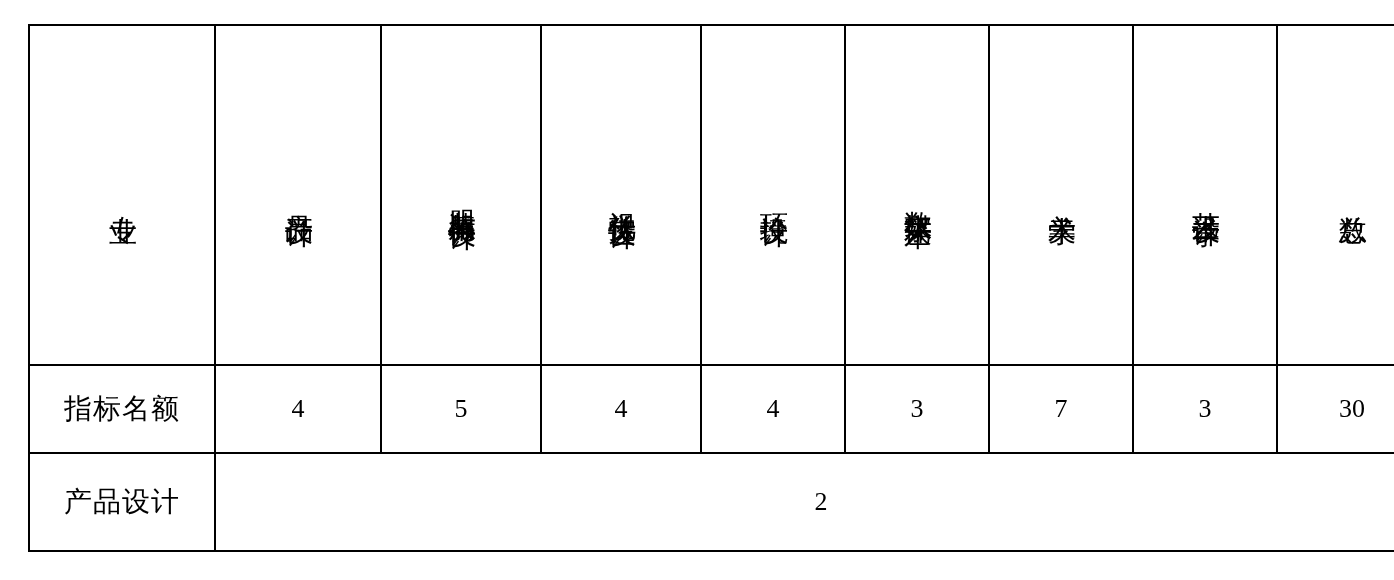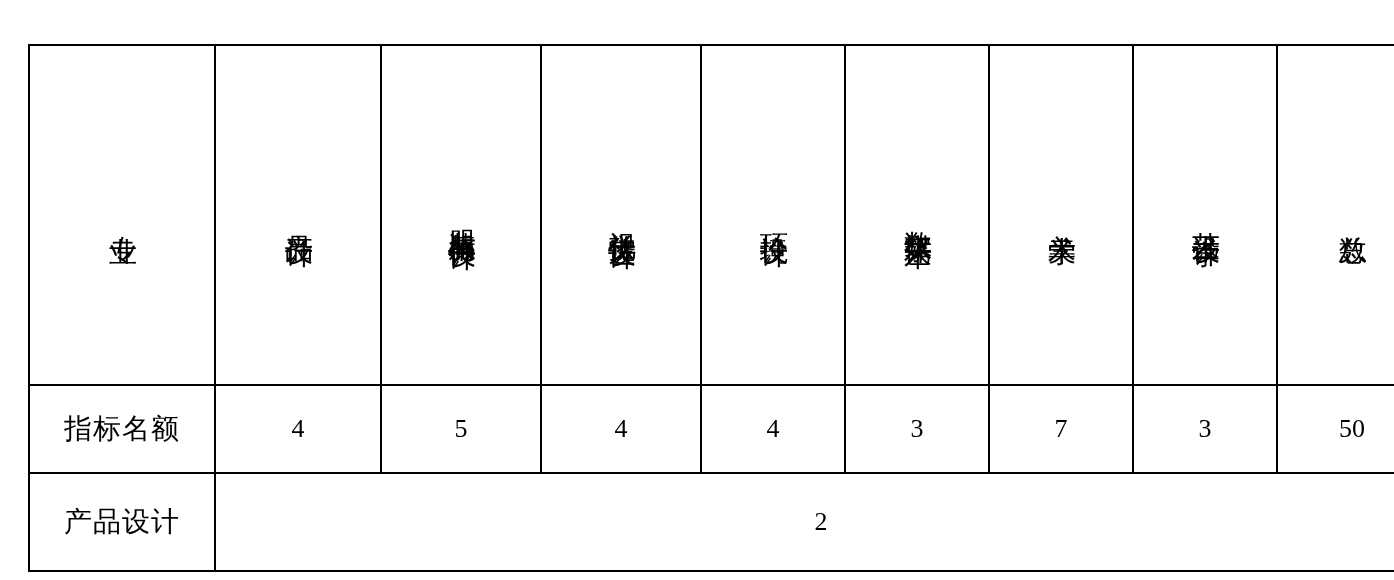--- a/index.html
+++ b/index.html
@@ -11,21 +11,20 @@
     width: 1394px;
     height: 580px;
     font-family: "Liberation Serif", "DejaVu Serif", serif;
     color: #000000;
   }
   .page {
     position: relative;
     width: 1394px;
     height: 422px;
     box-sizing: border-box;
-    margin-top: 20px;
   }
   table.quota-table {
     border-collapse: collapse;
     table-layout: fixed;
     position: absolute;
     left: 28px;
     top: 24px;
     width: 1340px;
   }
   table.quota-table td {
@@ -180,21 +179,21 @@
               <span class="num">7</span>
             </div>
         </td>
         <td>
           <div class="cell-inner">
               <span class="num">3</span>
             </div>
         </td>
         <td>
           <div class="cell-inner">
-              <span class="num">50</span>
+              <span class="num">30</span>
             </div>
         </td>
       </tr>
       <tr class="sub-row">
         <td>
           <div class="cell-inner">
               <span class="horiz-label">产品设计</span>
             </div>
         </td>
         <td colspan="8">

